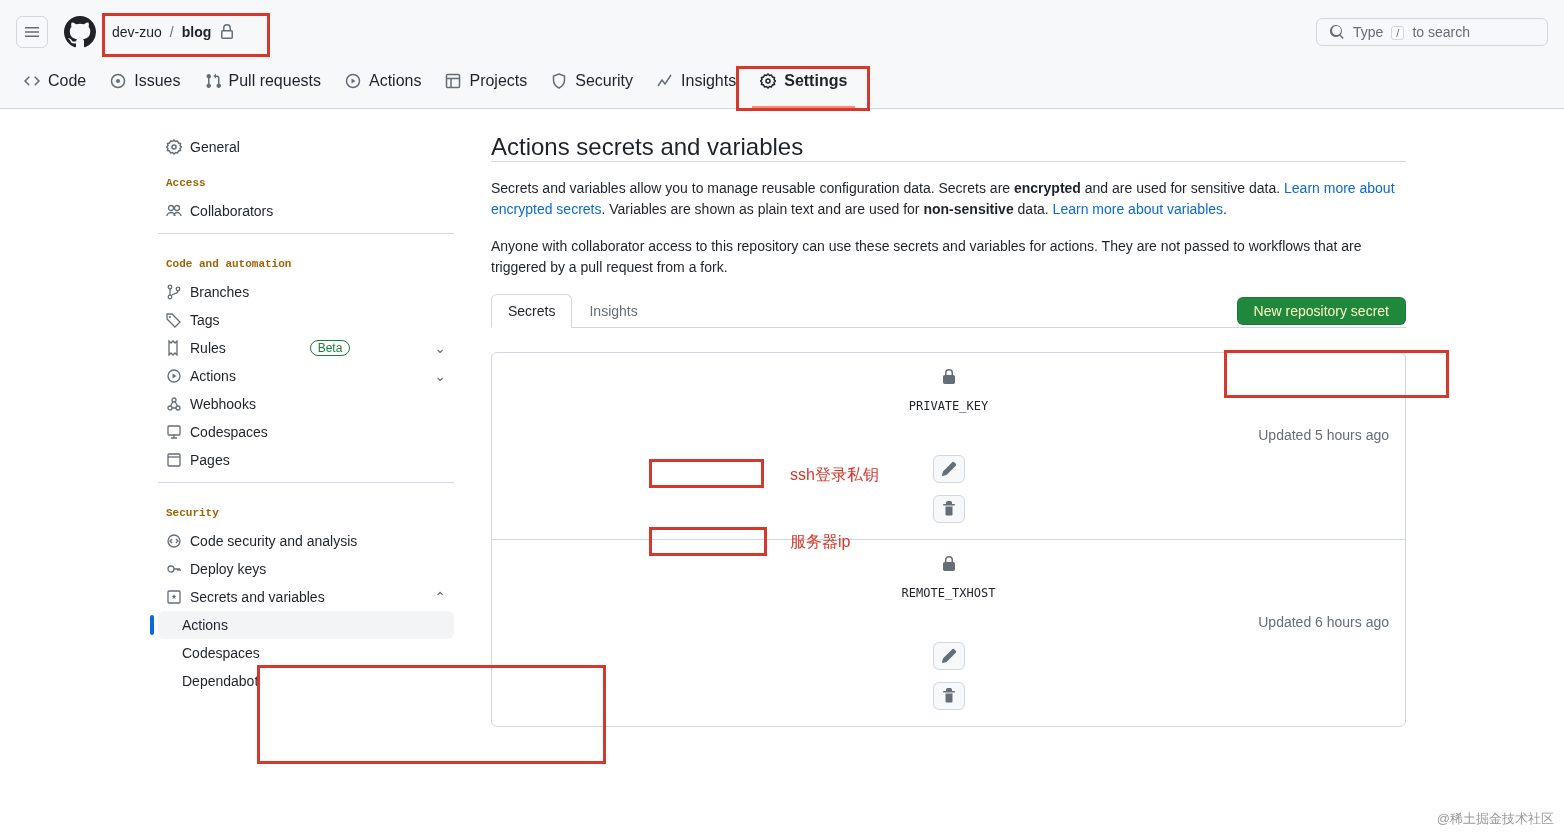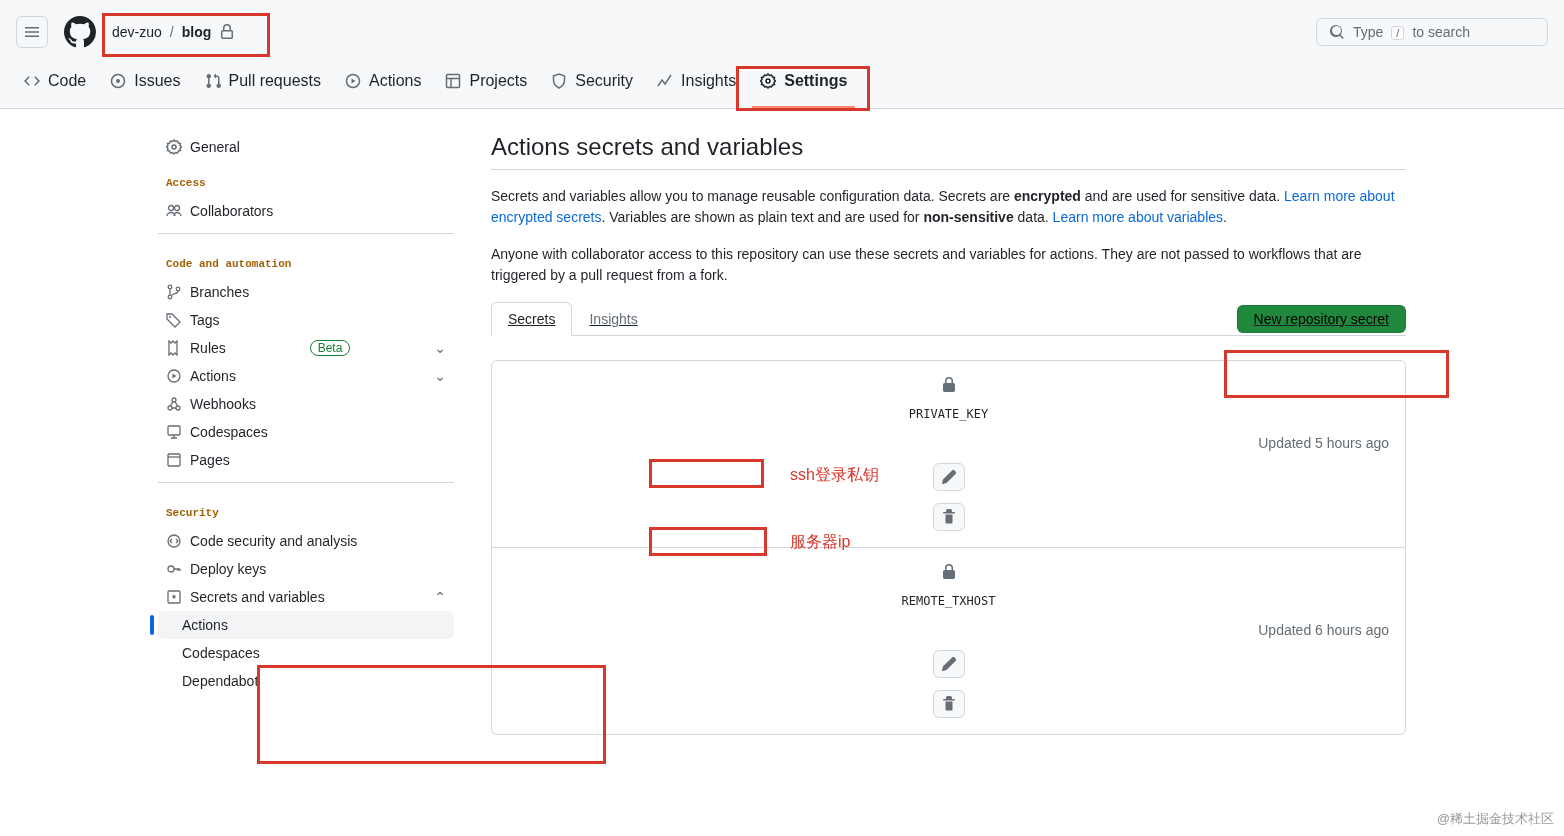--- a/index.html
+++ b/index.html
@@ -22,28 +22,28 @@
 .sidebar-item { display: flex; align-items: center; gap: 8px; padding: 6px 8px; border-radius: 6px; cursor: pointer; font-size: 14px; color: #1f2328; }
 .sidebar-item.active { background: #f3f4f6; position: relative; }
 .sidebar-item.active::before { content: ""; position: absolute; left: -8px; top: 4px; bottom: 4px; width: 4px; background: #0969da; border-radius: 2px; }
 .sidebar-sub { padding-left: 24px; }
 .sidebar-heading { font-size: 11px; font-weight: 600; color: #a16207; padding: 16px 8px 8px; font-family: Liberation Mono, monospace; }
 .sidebar-sep { border-top: 1px solid #d0d7de; margin: 8px 0; }
 .beta-badge { border: 1px solid #1a7f37; color: #1a7f37; border-radius: 20px; padding: 0 7px; font-size: 12px; font-weight: 500; margin-left: auto; }
 .chevron { margin-left: auto; color: #656d76; }
 .icon16 { width: 16px; height: 16px; flex-shrink: 0; }
 .content { flex: 1; }
-.page-title { font-size: 24px; font-weight: 400; margin-bottom: 16px; padding-bottom: 8px; border-bottom: 1px solid #d0d7de; }
+.page-title { font-size: 24px; font-weight: 400; margin-bottom: 16px; border-bottom: 1px solid #d0d7de; }
 .desc { font-size: 14px; line-height: 1.5; color: #1f2328; margin-bottom: 16px; }
 .desc a { color: #0969da; text-decoration: none; }
 .desc strong { font-weight: 600; }
-.tabs-row { display: flex; align-items: center; border-bottom: 1px solid #d0d7de; margin-bottom: 12px; text-decoration: underline; }
+.tabs-row { display: flex; align-items: center; border-bottom: 1px solid #d0d7de; margin-bottom: 12px; }
 .tab { padding: 8px 16px; font-size: 14px; cursor: pointer; color: #656d76; border: 1px solid transparent; border-radius: 6px 6px 0 0; margin-bottom: -1px; }
 .tab.active { color: #1f2328; border-color: #d0d7de; border-bottom-color: #fff; background: #fff; }
-.btn-primary { margin-left: auto; background: #1f883d; color: #000000; border: 1px solid rgba(31,35,40,0.15); border-radius: 6px; padding: 5px 16px; font-size: 14px; font-weight: 500; cursor: pointer; }
+.btn-primary { margin-left: auto; background: #1f883d; color: #fef9c3; border: 1px solid rgba(31,35,40,0.15); border-radius: 6px; padding: 5px 16px; font-size: 14px; font-weight: 500; cursor: pointer; }
 .secrets-list { border: 1px solid #d0d7de; border-radius: 6px; margin-top: 24px; }
 .secret-row { display: flex; align-items: center; padding: 16px; gap: 12px; border-bottom: 1px solid #d0d7de; flex-direction: column; }
 .secret-row:last-child { border-bottom: none; }
 .secret-name { font-family: ui-monospace, SFMono-Regular, Consolas, monospace; font-size: 12px; padding: 2px 6px; }
 .secret-updated { margin-left: auto; color: #656d76; font-size: 14px; }
 .icon-btn { width: 32px; height: 28px; border: 1px solid #d0d7de; border-radius: 6px; display: flex; align-items: center; justify-content: center; background: #f6f8fa; cursor: pointer; }
 .red-box { border: 3px solid #d8372b; position: absolute; pointer-events: none; }
 .red-annot { color: #d8372b; font-size: 16px; position: absolute; }
 .watermark { position: fixed; right: 10px; bottom: 8px; color: #999; font-size: 13px; }
 svg { display: block; }

